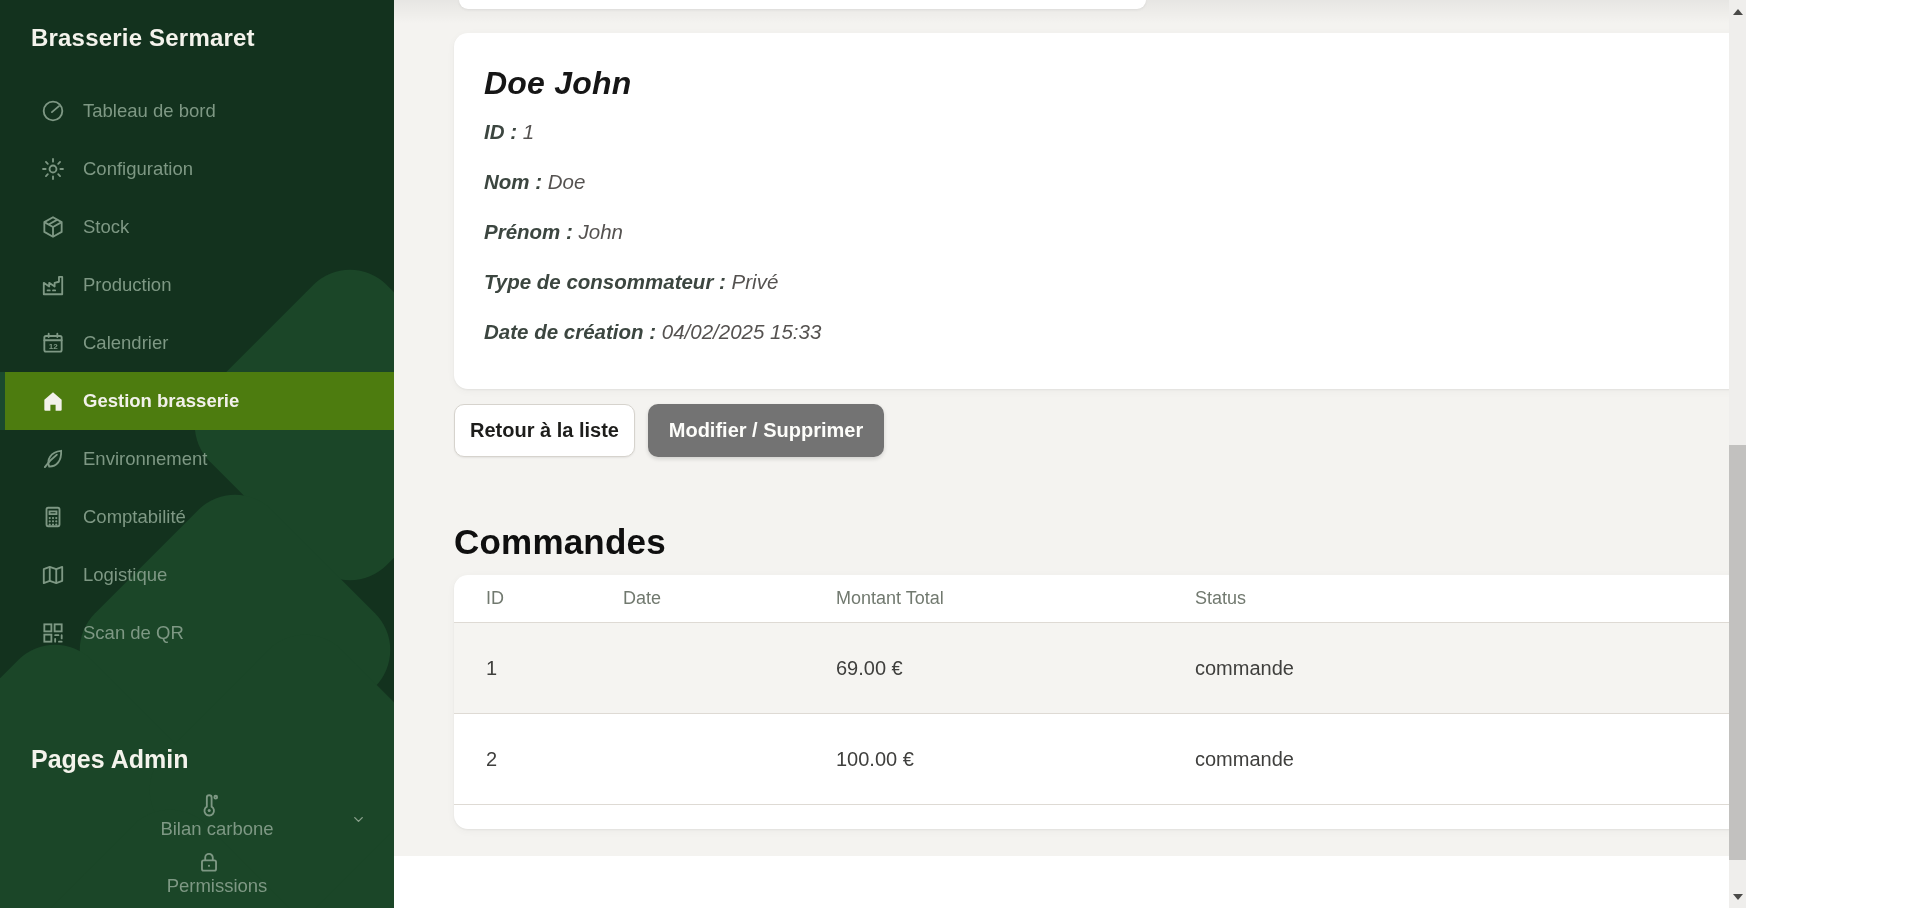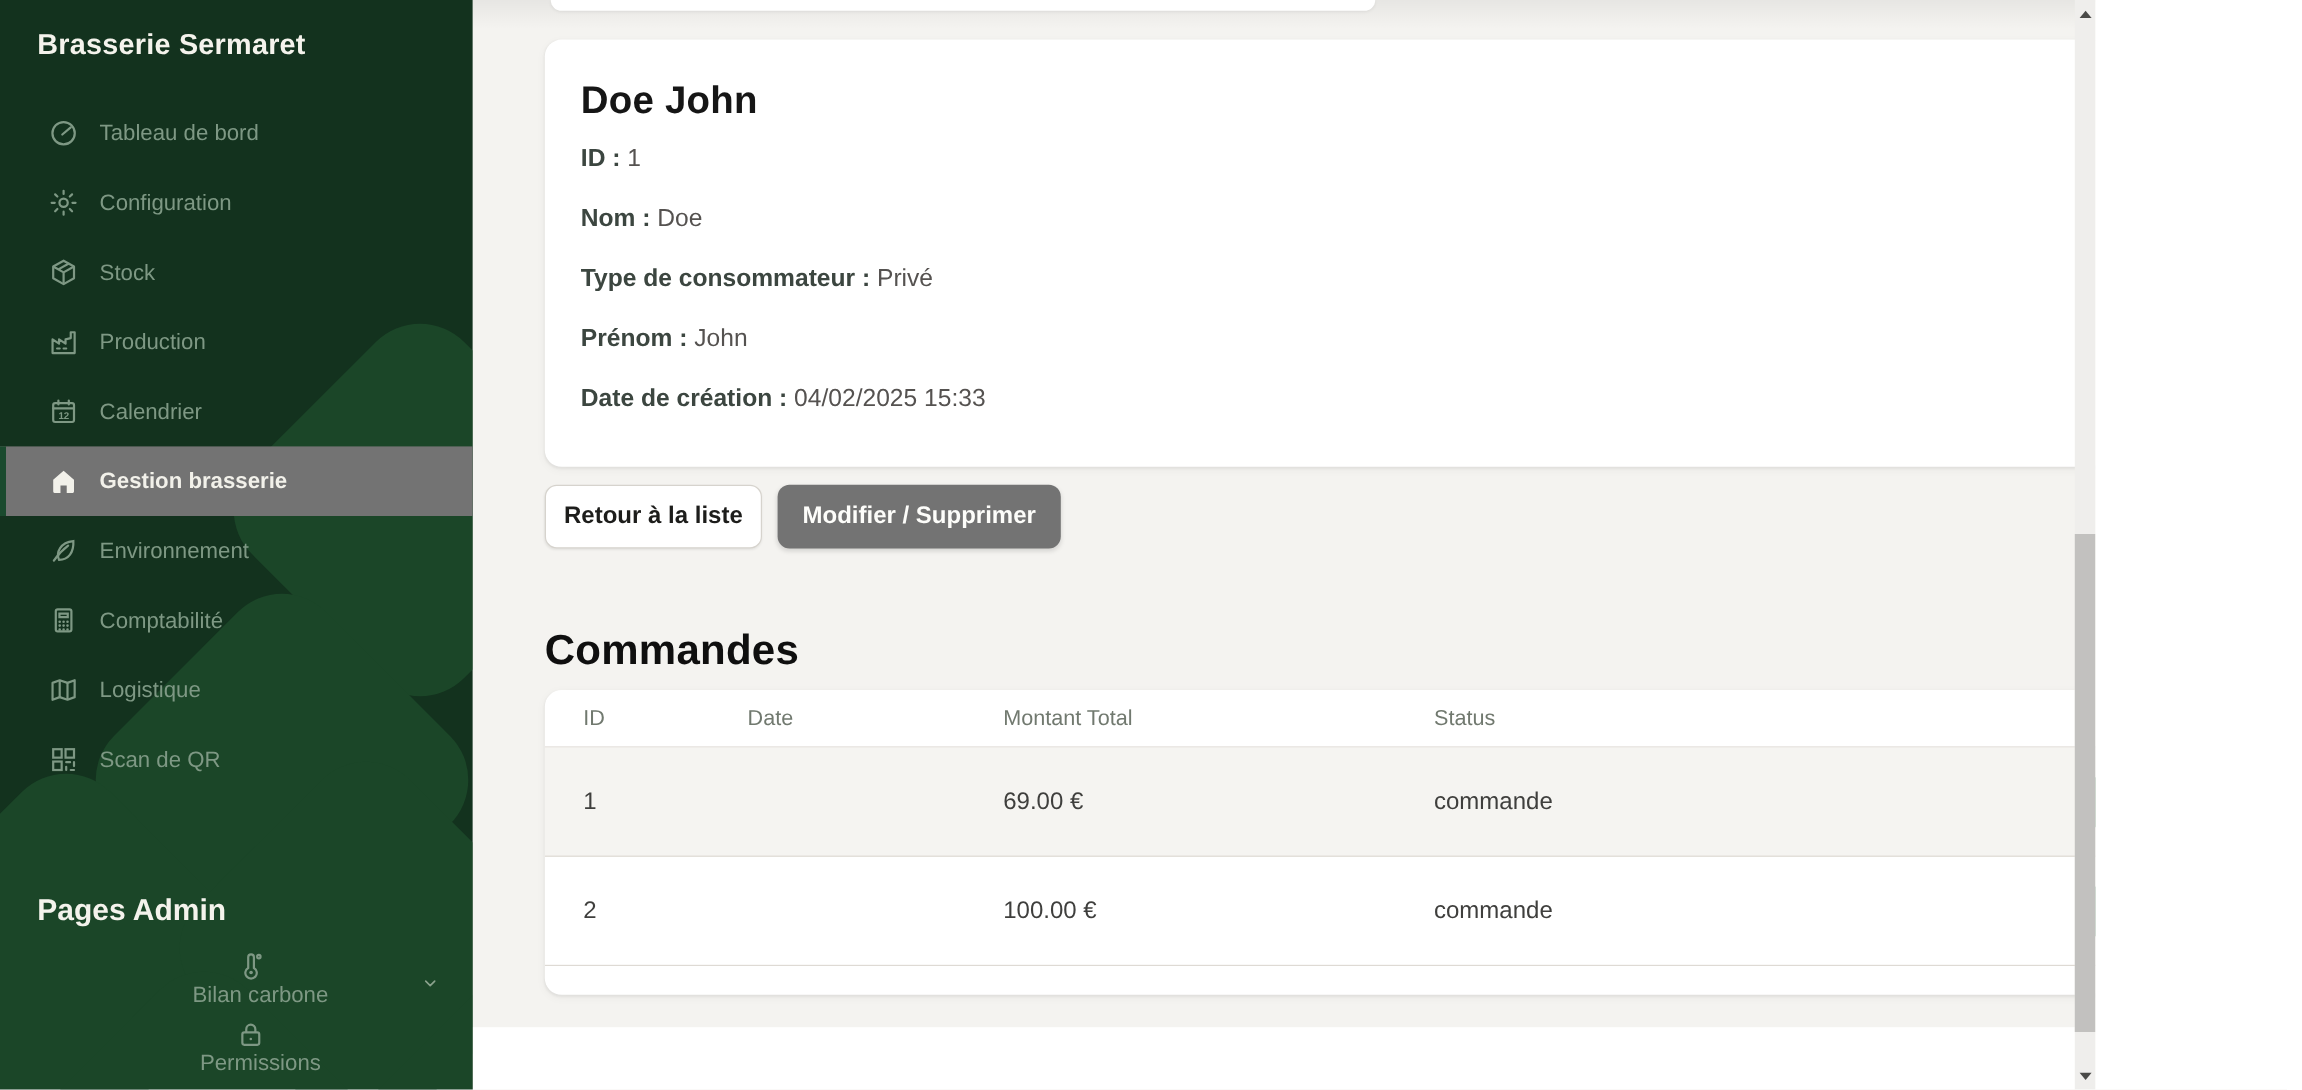--- a/index.html
+++ b/index.html
@@ -26,21 +26,21 @@
   #nav-admin { top:792px; }
   .nav-item {
     display:flex; align-items:center; height:58px; padding-left:40px;
     color:#7e9884; font-size:18.5px; font-weight:500; cursor:pointer;
     position:relative;
   }
   #nav-admin .nav-item { height:57px;flex-direction:column; }
   .nav-item .icn { width:26px; height:26px; margin-right:17px; flex:0 0 26px; display:flex; align-items:center; justify-content:center; }
   .nav-item .icn svg { width:26px; height:26px; display:block; }
   .nav-item.active {
-    background:#737373; color:#f2f1ea; font-weight:600;
+    background:#4d7c0f; color:#f2f1ea; font-weight:600;
     border-left:5px solid #1a4a2e; padding-left:35px;
   }
   .nav-item .chev { position:absolute; right:28px; top:50%; transform:translateY(-50%); color:#8aa18c; }
   .admin-title {
     position:absolute; top:745px; left:31px; color:#f4f3ec;
     font-size:25px; font-weight:700; z-index:2;
   }
 
   
   .main { position:relative; flex:1; background:#f4f3f0; overflow:hidden; }
@@ -51,20 +51,21 @@
   .partial-card {
     position:absolute; left:65px; top:0; width:687px; height:9px; z-index:2;
     background:#fff; border-radius:0 0 14px 14px;
     box-shadow:0 1px 3px rgba(0,0,0,0.07);
   }
   .detail-card {
     position:absolute; left:60px; top:33px; width:1384px; height:356px; z-index:2;
     background:#fff; border-radius:14px;
     box-shadow:0 1px 2px rgba(0,0,0,0.05), 0 2px 8px rgba(0,0,0,0.04);
     padding:33px 30px 0 30px;
+    font-style:italic;
   }
   .detail-card h1 { font-size:32px; line-height:1.08; font-weight:700; color:#161616; margin:0 0 16px 0; letter-spacing:0.2px; }
   .field { font-size:20.5px; line-height:29px; margin-bottom:21px; color:#555250; }
   .field b { color:#3c4640; font-weight:700;text-align:center; }
 
   .btn {
     position:absolute; z-index:2; height:53px; border-radius:10px;
     font-family:"Liberation Sans", sans-serif; font-size:20px; font-weight:600;
     display:flex; align-items:center; justify-content:center; cursor:pointer; border:none;
   }
@@ -255,22 +256,22 @@
   <main class="main">
     <div class="bottom-white"></div>
     <div class="top-shadow"></div>
     <div class="partial-card"></div>
 
     <section class="detail-card">
       <h1>Doe John</h1>
       <div id="fields">
           <div class="field"><b>ID :</b> <span>1</span></div>
           <div class="field"><b>Nom :</b> <span>Doe</span></div>
+          <div class="field"><b>Prénom :</b> <span>John</span></div>
           <div class="field"><b>Type de consommateur :</b> <span>Privé</span></div>
-          <div class="field"><b>Prénom :</b> <span>John</span></div>
           <div class="field"><b>Date de création :</b> <span>04/02/2025 15:33</span></div>
         </div>
     </section>
 
     <button class="btn btn-back">Retour à la liste</button>
     <button class="btn btn-edit">Modifier / Supprimer</button>
 
     <h2 class="orders-title">Commandes</h2>
 
     <section class="table-card">

